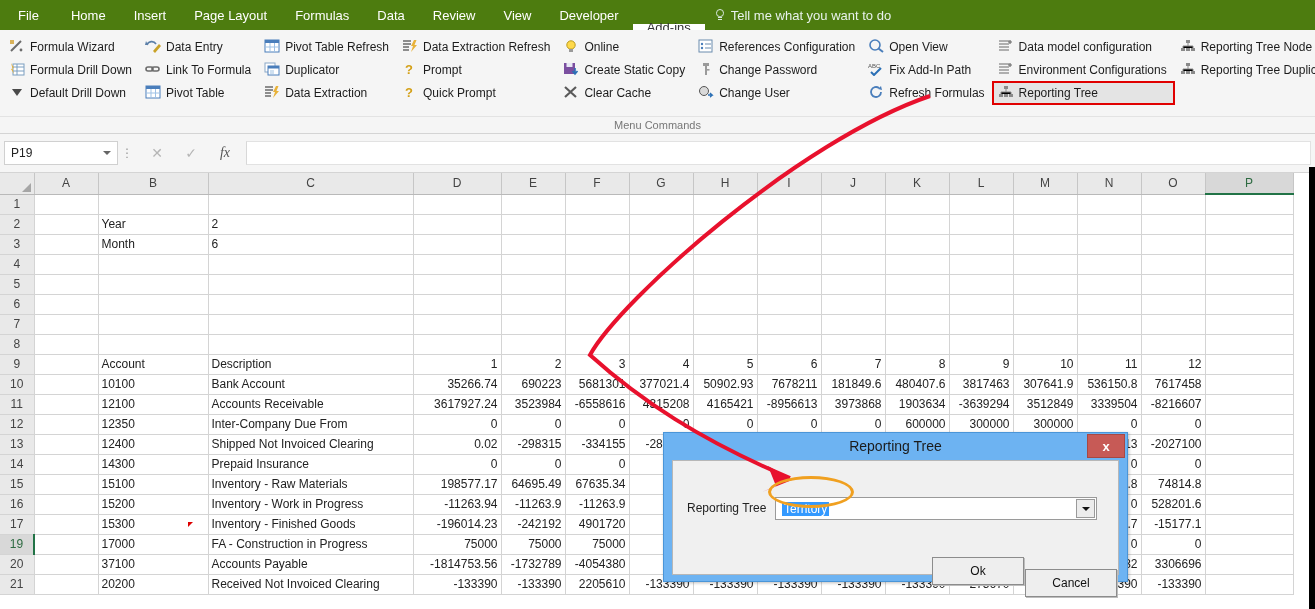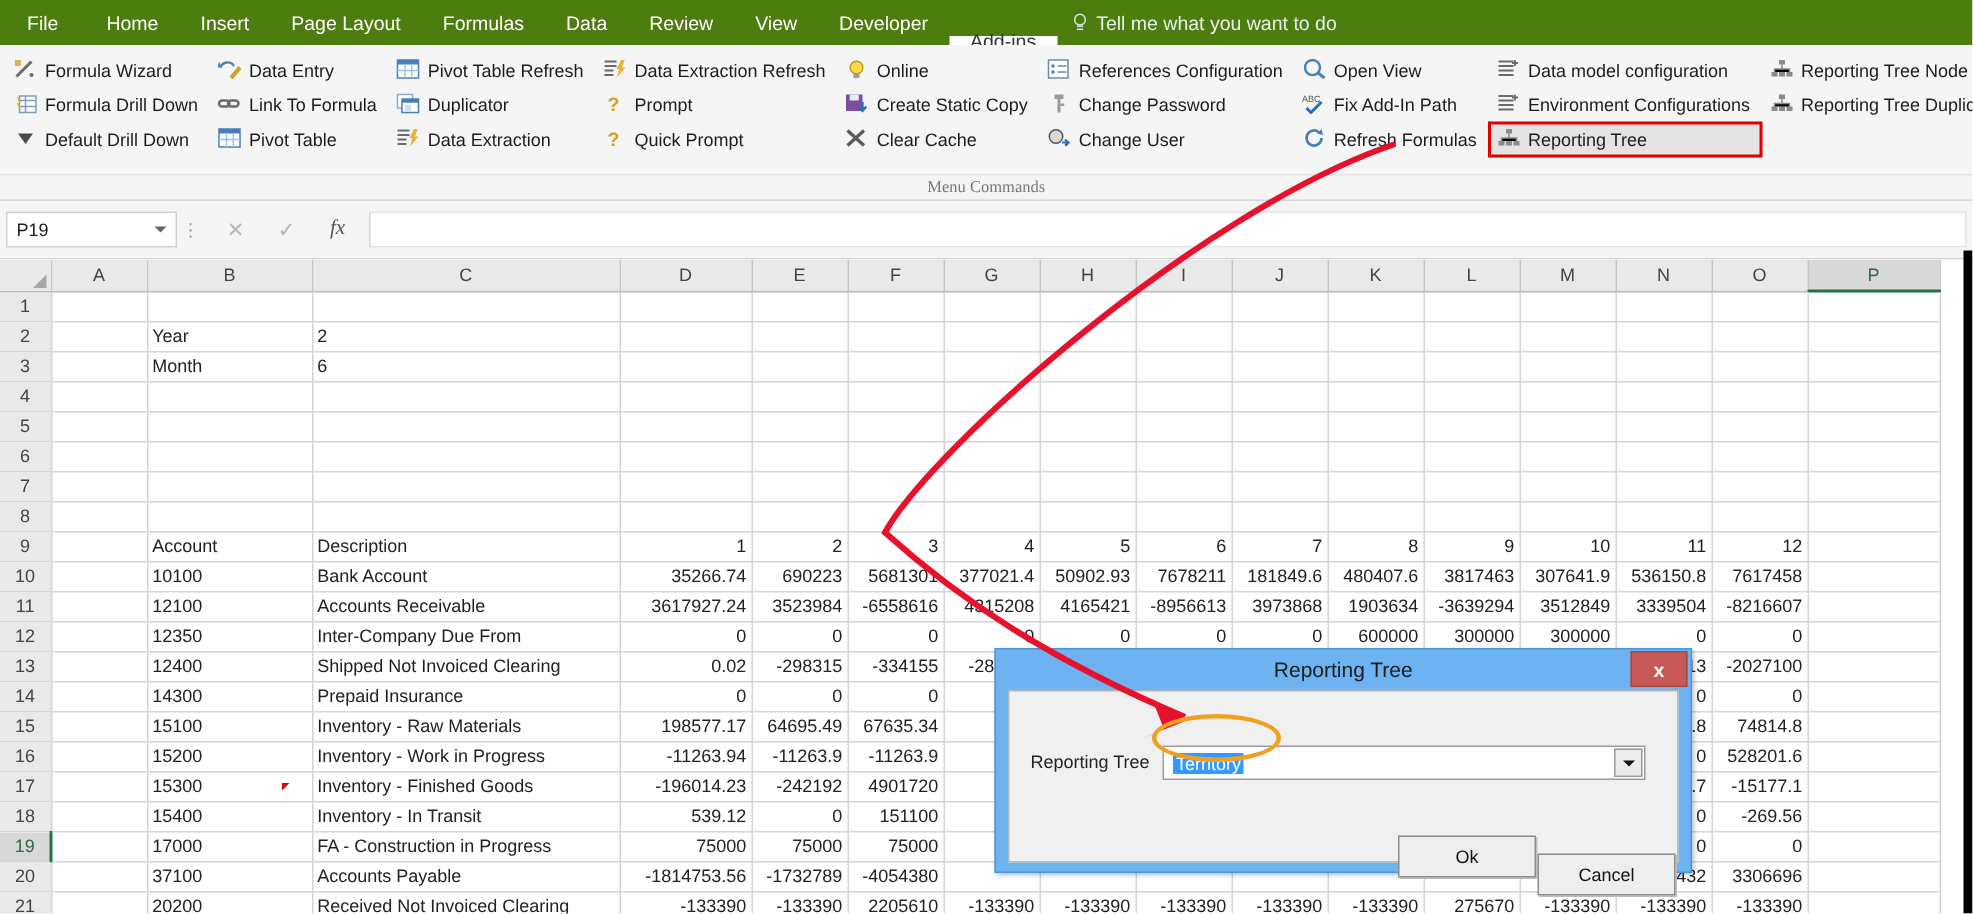--- a/index.html
+++ b/index.html
@@ -20,21 +20,21 @@
   .bulb:before{content:"";position:absolute;left:1px;top:0;width:8px;height:8px;border:1.2px solid #d8e8df;border-radius:50% 50% 45% 45%;box-sizing:border-box;}
   .bulb:after{content:"";position:absolute;left:3px;top:8.5px;width:4px;height:1.2px;background:#d8e8df;box-shadow:0 2px 0 #d8e8df;}
 
   
   .ribbon{height:103px;background:#f5f5f5;border-bottom:1px solid #d4d4d4;position:relative;}
   .groupwrap{display:flex;padding:5px 0 0 4px;}
   .col{display:flex;flex-direction:column;text-align:right;}
   .cmd{display:flex;align-items:center;height:23px;padding:0 8px 0 4px;font-size:12px;color:#1c1c1c;white-space:nowrap;}
   .ico{width:17px;height:16px;margin-right:5px;flex:0 0 17px;display:inline-block;position:relative;}
   .grouplabel{position:absolute;bottom:2px;left:0;width:100%;text-align:center;font-size:11px;color:#777;}
-  .grouplabel span{display:inline-block;font-family:Liberation Serif, serif;}
+  .grouplabel span{display:inline-block;}
   .ribbon:after{content:"";position:absolute;left:0;bottom:16px;width:100%;height:1px;background:#e3e3e3;}
 
   
   .cmd.boxed{border:2px solid #e00000;background:#e4e4e4;padding-left:3px;margin-left:-1px;height:24px;box-sizing:border-box;}
 
   
   .fbar{height:38px;display:flex;align-items:center;background:#f5f5f5;border-bottom:1px solid #d4d4d4;padding:0 4px;}
   .namebox{width:100px;height:22px;background:#fff;border:1px solid #d0d0d0;display:flex;align-items:center;padding:0 6px;font-size:12px;justify-content:space-between;}
   .caret{width:0;height:0;border-left:4px solid transparent;border-right:4px solid transparent;border-top:4px solid #666;}
   .vdots{width:18px;text-align:center;color:#999;font-size:12px;letter-spacing:0;}
@@ -699,39 +699,20 @@
           <td class="c-i num"></td>
           <td class="c-j num"></td>
           <td class="c-k num"></td>
           <td class="c-l num"></td>
           <td class="c-m num"></td>
           <td class="c-n num">2.7</td>
           <td class="c-o num">-15177.1</td>
           <td class="c-p num"></td>
         </tr>
         <tr>
-          <th class="rowhdr">18</th>
-          <td class="c-a txt"></td>
-          <td class="c-b txt">15400</td>
-          <td class="c-c txt">Inventory - In Transit</td>
-          <td class="c-d num">539.12</td>
-          <td class="c-e num">0</td>
-          <td class="c-f num">151100</td>
-          <td class="c-g num"></td>
-          <td class="c-h num"></td>
-          <td class="c-i num"></td>
-          <td class="c-j num"></td>
-          <td class="c-k num"></td>
-          <td class="c-l num"></td>
-          <td class="c-m num"></td>
-          <td class="c-n num">0</td>
-          <td class="c-o num">-269.56</td>
-          <td class="c-p num"></td>
-        </tr>
-        <tr>
           <th class="rowhdr selrow">19</th>
           <td class="c-a txt"></td>
           <td class="c-b txt">17000</td>
           <td class="c-c txt">FA - Construction in Progress</td>
           <td class="c-d num">75000</td>
           <td class="c-e num">75000</td>
           <td class="c-f num">75000</td>
           <td class="c-g num"></td>
           <td class="c-h num"></td>
           <td class="c-i num"></td>

